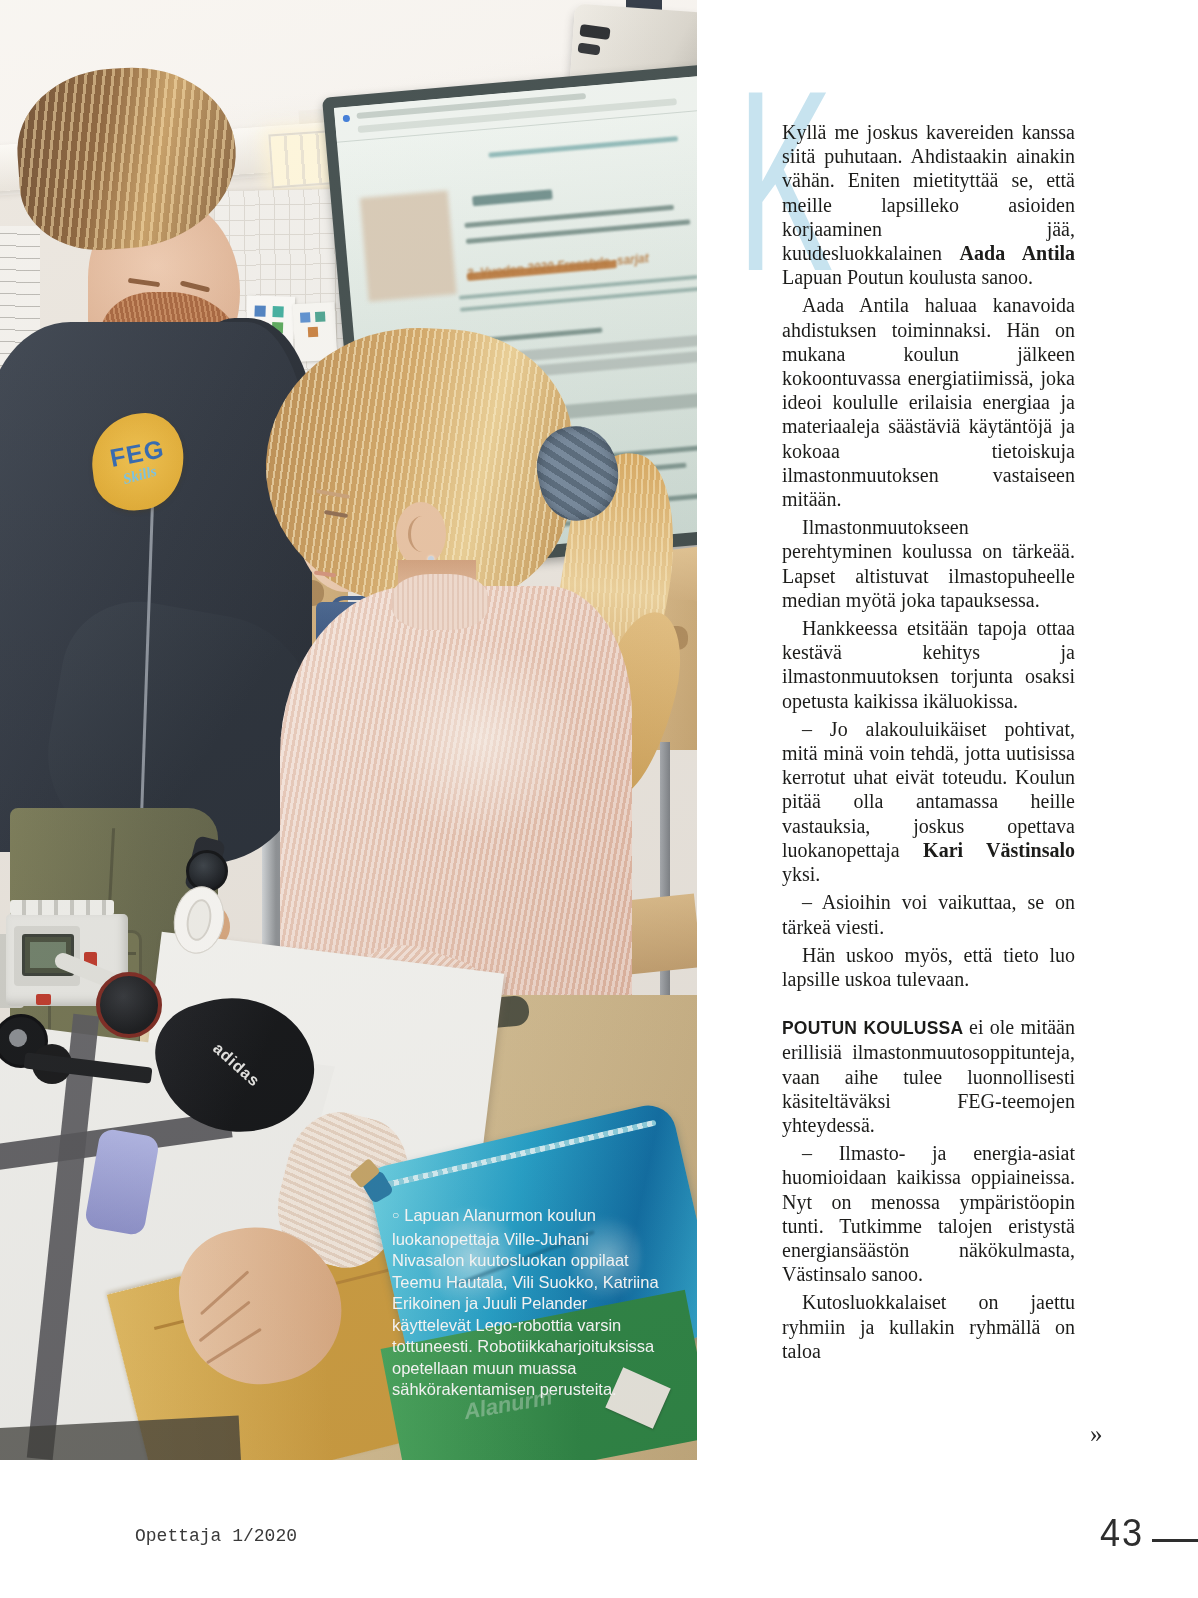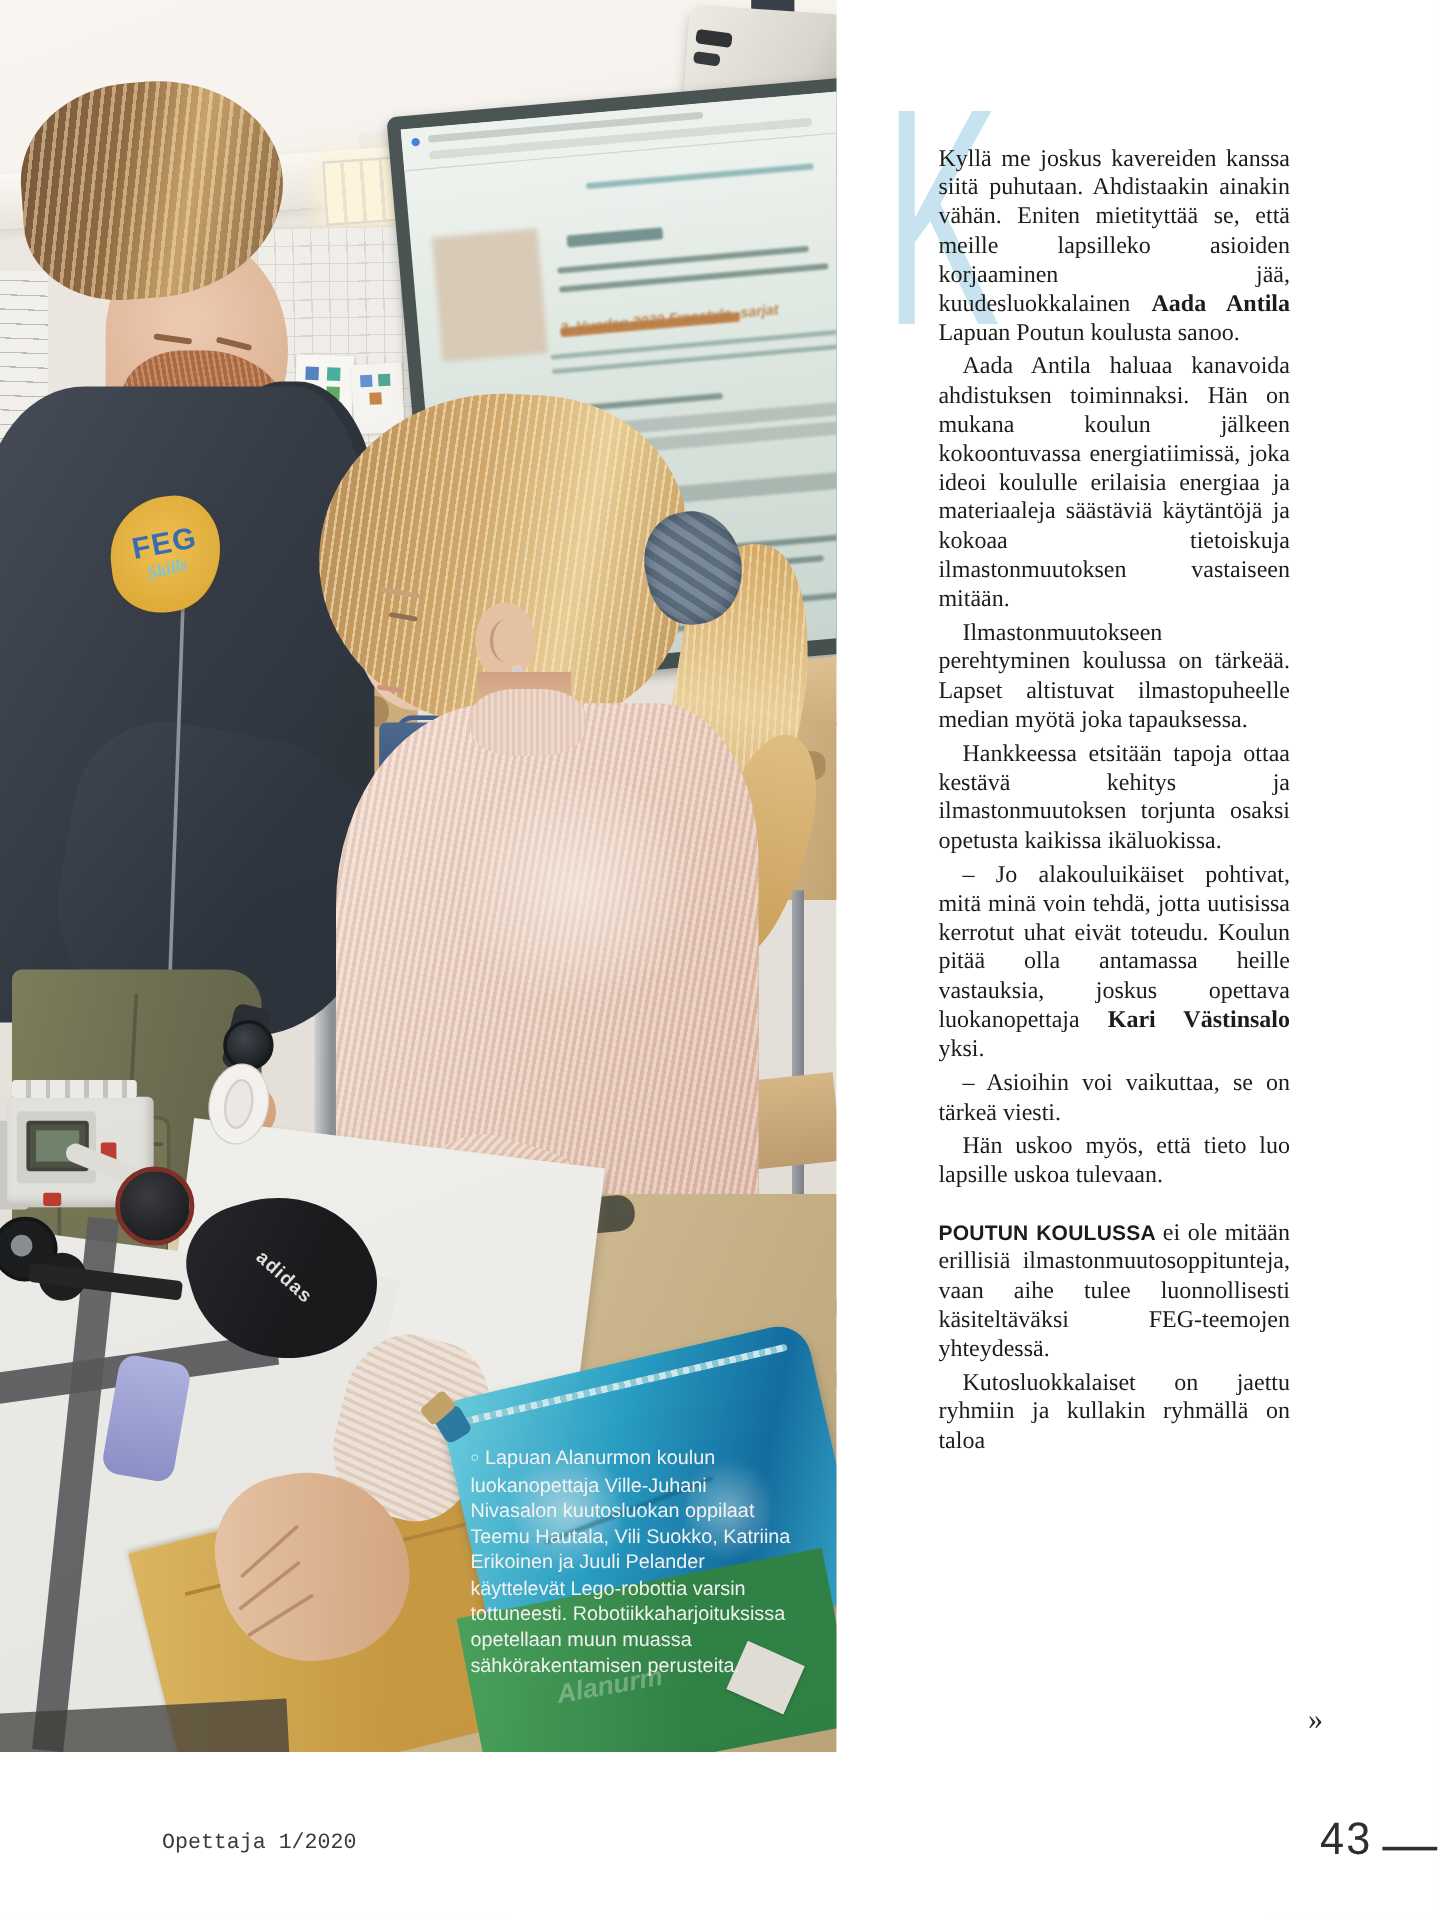--- a/index.html
+++ b/index.html
@@ -383,20 +383,21 @@
   <div class="abs drop-cap">K</div>
   <div class="abs article">
       <p class="lead"><span>Kyllä me joskus kavereiden kanssa siitä puhutaan. Ahdistaakin ainakin vähän. Eniten mietityttää se, että meille lapsilleko asioiden korjaaminen jää, kuudesluokkalainen </span><span class="seg-bold">Aada Antila</span><span> Lapuan Poutun koulusta sanoo.</span></p>
       <p class="indent"><span>Aada Antila haluaa kanavoida ahdistuksen toiminnaksi. Hän on mukana koulun jälkeen kokoontuvassa energiatiimissä, joka ideoi koululle erilaisia energiaa ja materiaaleja säästäviä käytäntöjä ja kokoaa tietoiskuja ilmastonmuutoksen vastaiseen mitään.</span></p>
       <p class="indent"><span>Ilmastonmuutokseen perehtyminen koulussa on tärkeää. Lapset altistuvat ilmastopuheelle median myötä joka tapauksessa.</span></p>
       <p class="indent"><span>Hankkeessa etsitään tapoja ottaa kestävä kehitys ja ilmastonmuutoksen torjunta osaksi opetusta kaikissa ikäluokissa.</span></p>
       <p class="indent"><span>– Jo alakouluikäiset pohtivat, mitä minä voin tehdä, jotta uutisissa kerrotut uhat eivät toteudu. Koulun pitää olla antamassa heille vastauksia, joskus opettava luokanopettaja </span><span class="seg-bold">Kari Västinsalo</span><span> yksi.</span></p>
       <p class="indent"><span>– Asioihin voi vaikuttaa, se on tärkeä viesti.</span></p>
       <p class="indent"><span>Hän uskoo myös, että tieto luo lapsille uskoa tulevaan.</span></p>
       <p class="section"><span class="seg-leadin">POUTUN KOULUSSA </span><span>ei ole mitään erillisiä ilmastonmuutosoppitunteja, vaan aihe tulee luonnollisesti käsiteltäväksi FEG-teemojen yhteydessä.</span></p>
+      <p class="indent"><span>– Ilmasto- ja energia-asiat huomioidaan kaikissa oppiaineissa. Nyt on menossa ympäristöopin tunti. Tutkimme talojen eristystä energiansäästön näkökulmasta, Västinsalo sanoo.</span></p>
       <p class="indent"><span>Kutosluokkalaiset on jaettu ryhmiin ja kullakin ryhmällä on taloa</span></p>
     </div>
   <div class="abs continuation">»</div>
 
   <div class="abs footer-issue">Opettaja 1/2020</div>
   <div class="abs page-number">43</div>
   <div class="abs page-rule"></div>
 
 </div>
 

